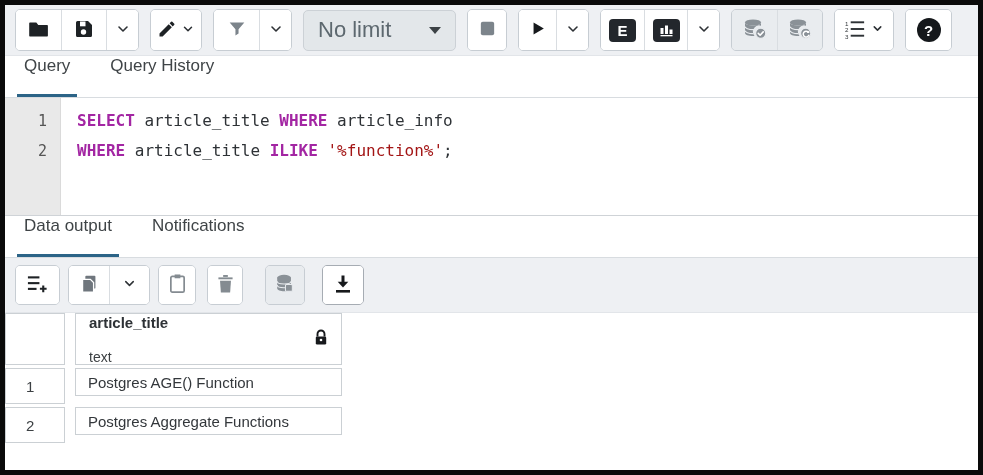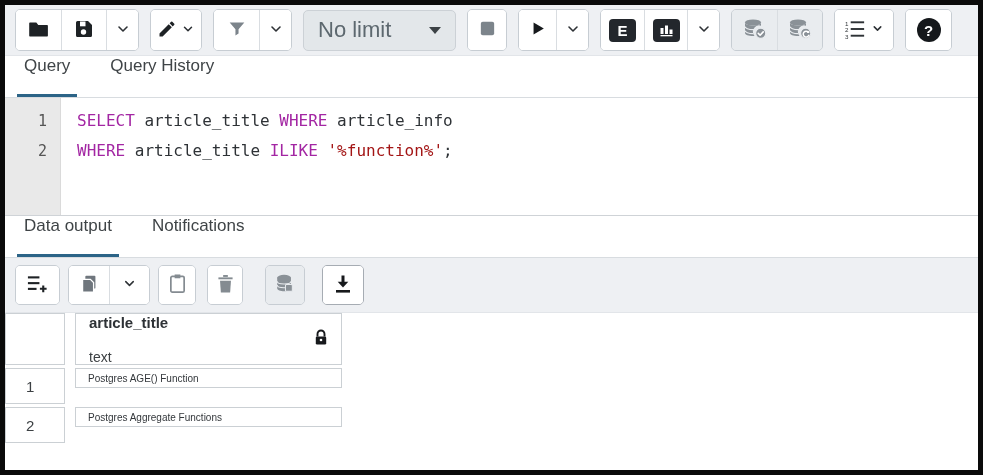--- a/index.html
+++ b/index.html
@@ -34,39 +34,39 @@
   .tab { display:flex; align-items:flex-start; padding:0 7px; font-size:17px; color:#3f4447; position:relative; cursor:pointer; }
   .tab.active::after { content:""; position:absolute; left:0; right:0; bottom:0; height:3px; background:#2c6487; }
 
   
   .editor { height:118px; display:flex; background:#fff; border-bottom:1px solid #cfd3d7; flex:none; }
   .gutter { width:56px; background:#e9e9e9; border-right:1px solid #dadada; padding-top:8px;
             font-family:"DejaVu Sans Mono", monospace; font-size:15px; color:#555; text-align:right; flex:none; }
   .gutter .ln { line-height:30px; padding-right:13px; }
   .code { padding:8px 0 0 16px; font-family:"DejaVu Sans Mono", monospace; font-size:16px; flex:1; }
   .code-line { line-height:30px; white-space:pre; }
-  .tok-keyword { color:#a326a3; font-weight:normal; }
+  .tok-keyword { color:#a326a3; font-weight:bold; }
   .tok-plain   { color:#2e3236; }
   .tok-string  { color:#a31515;margin-top:13px; }
 
   
   .mr-sm { margin-left:8px; }  .mr-md { margin-left:11px; }
   .mr-lg { margin-left:22px; } .mr-xl { margin-left:17px; }
   .dl-border { border-color:#a6acb3; }
 
   
   .grid-area { flex:1; background:#fff; padding-top:0; }
   .grid { display:grid; grid-template-columns:60px 267px; column-gap:10px; row-gap:3px; }
   .cell { background:#fff; border:1px solid #cbd0d4; }
   .num-head { height:52px; }
   .col-head { height:52px; display:flex; align-items:center; justify-content:space-between; padding:0 13px; cursor:pointer; }
   .col-name { font-size:15px; font-weight:bold; color:#2e3236; line-height:19px; }
   .col-type { font-size:14px; color:#3c4043; line-height:18px;margin-top:16px; }
   .row-num  { height:36px; display:flex; align-items:center; padding-left:20px; font-size:15px; color:#3c4043; cursor:pointer; }
-  .row-val  { height:20px; display:flex; align-items:center; padding-left:12px; font-size:10px; color:#33373b; cursor:pointer; }
+  .row-val  { height:28px; display:flex; align-items:center; padding-left:12px; font-size:15px; color:#33373b; cursor:pointer; }
 </style>
 </head>
 <body>
 
 <div class="frame">
   <div class="app">
 
     <div class="toolbar toolbar-main">
       <div class="btn-group">
         <button class="btn">

